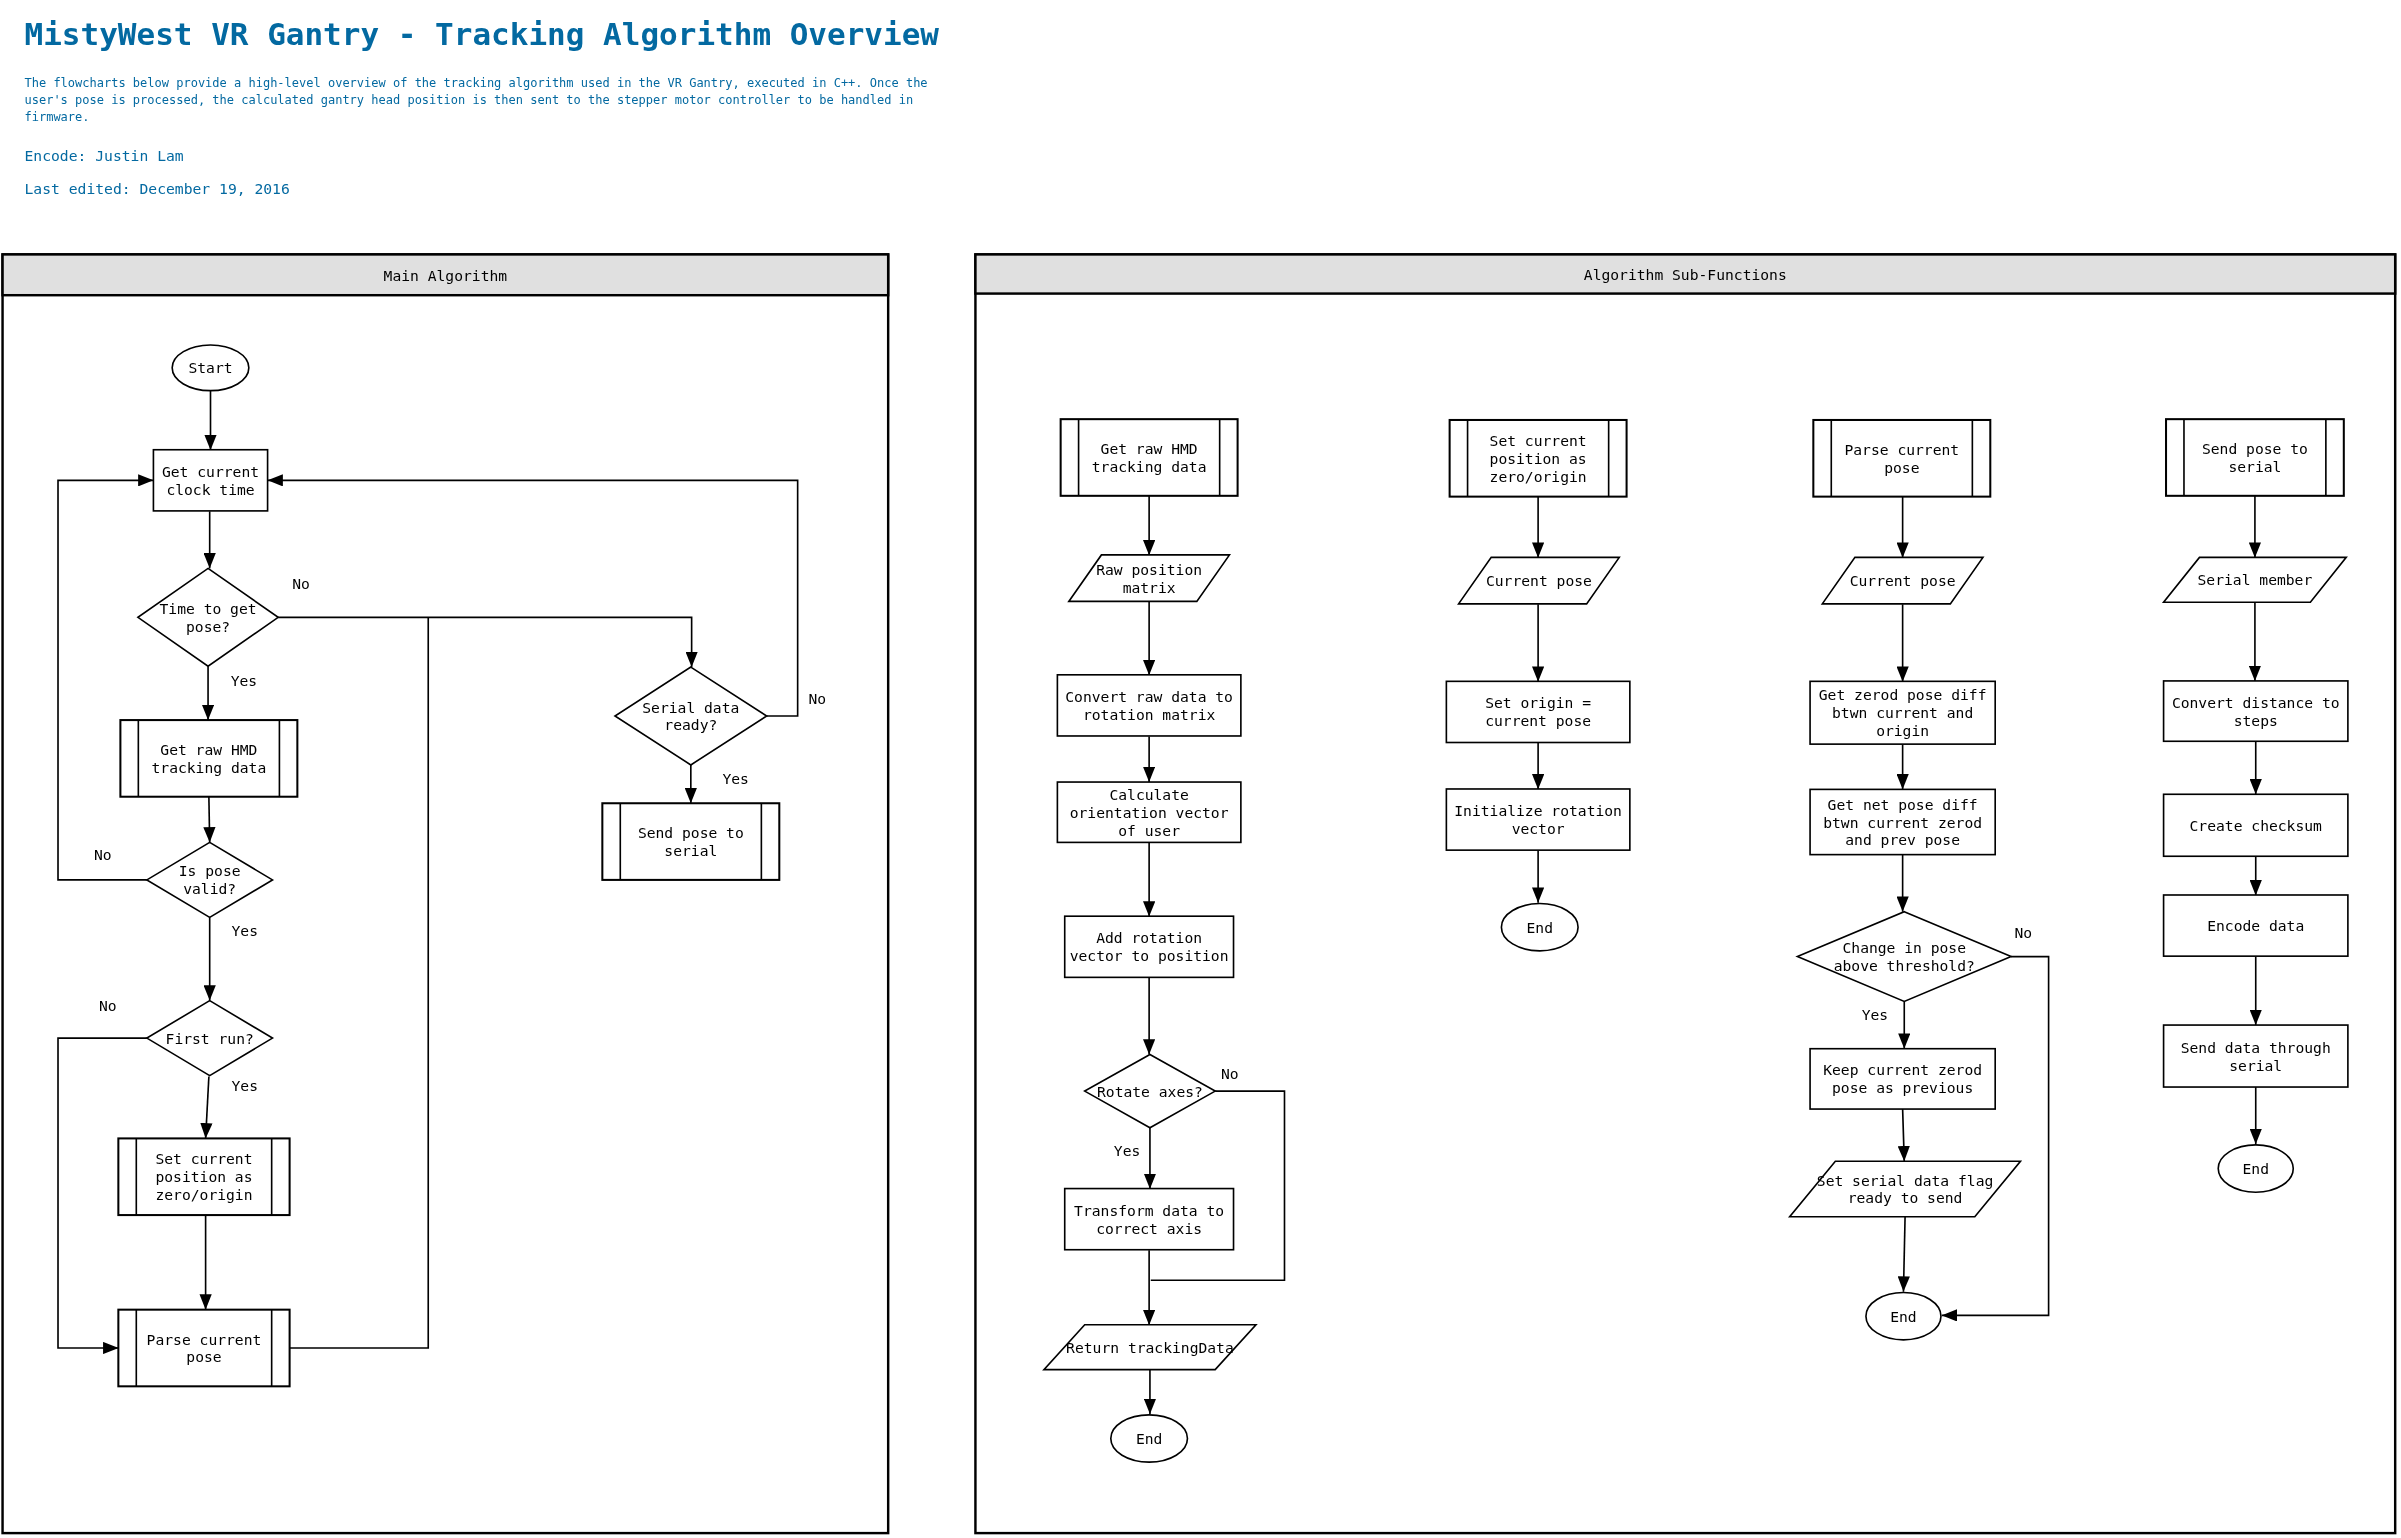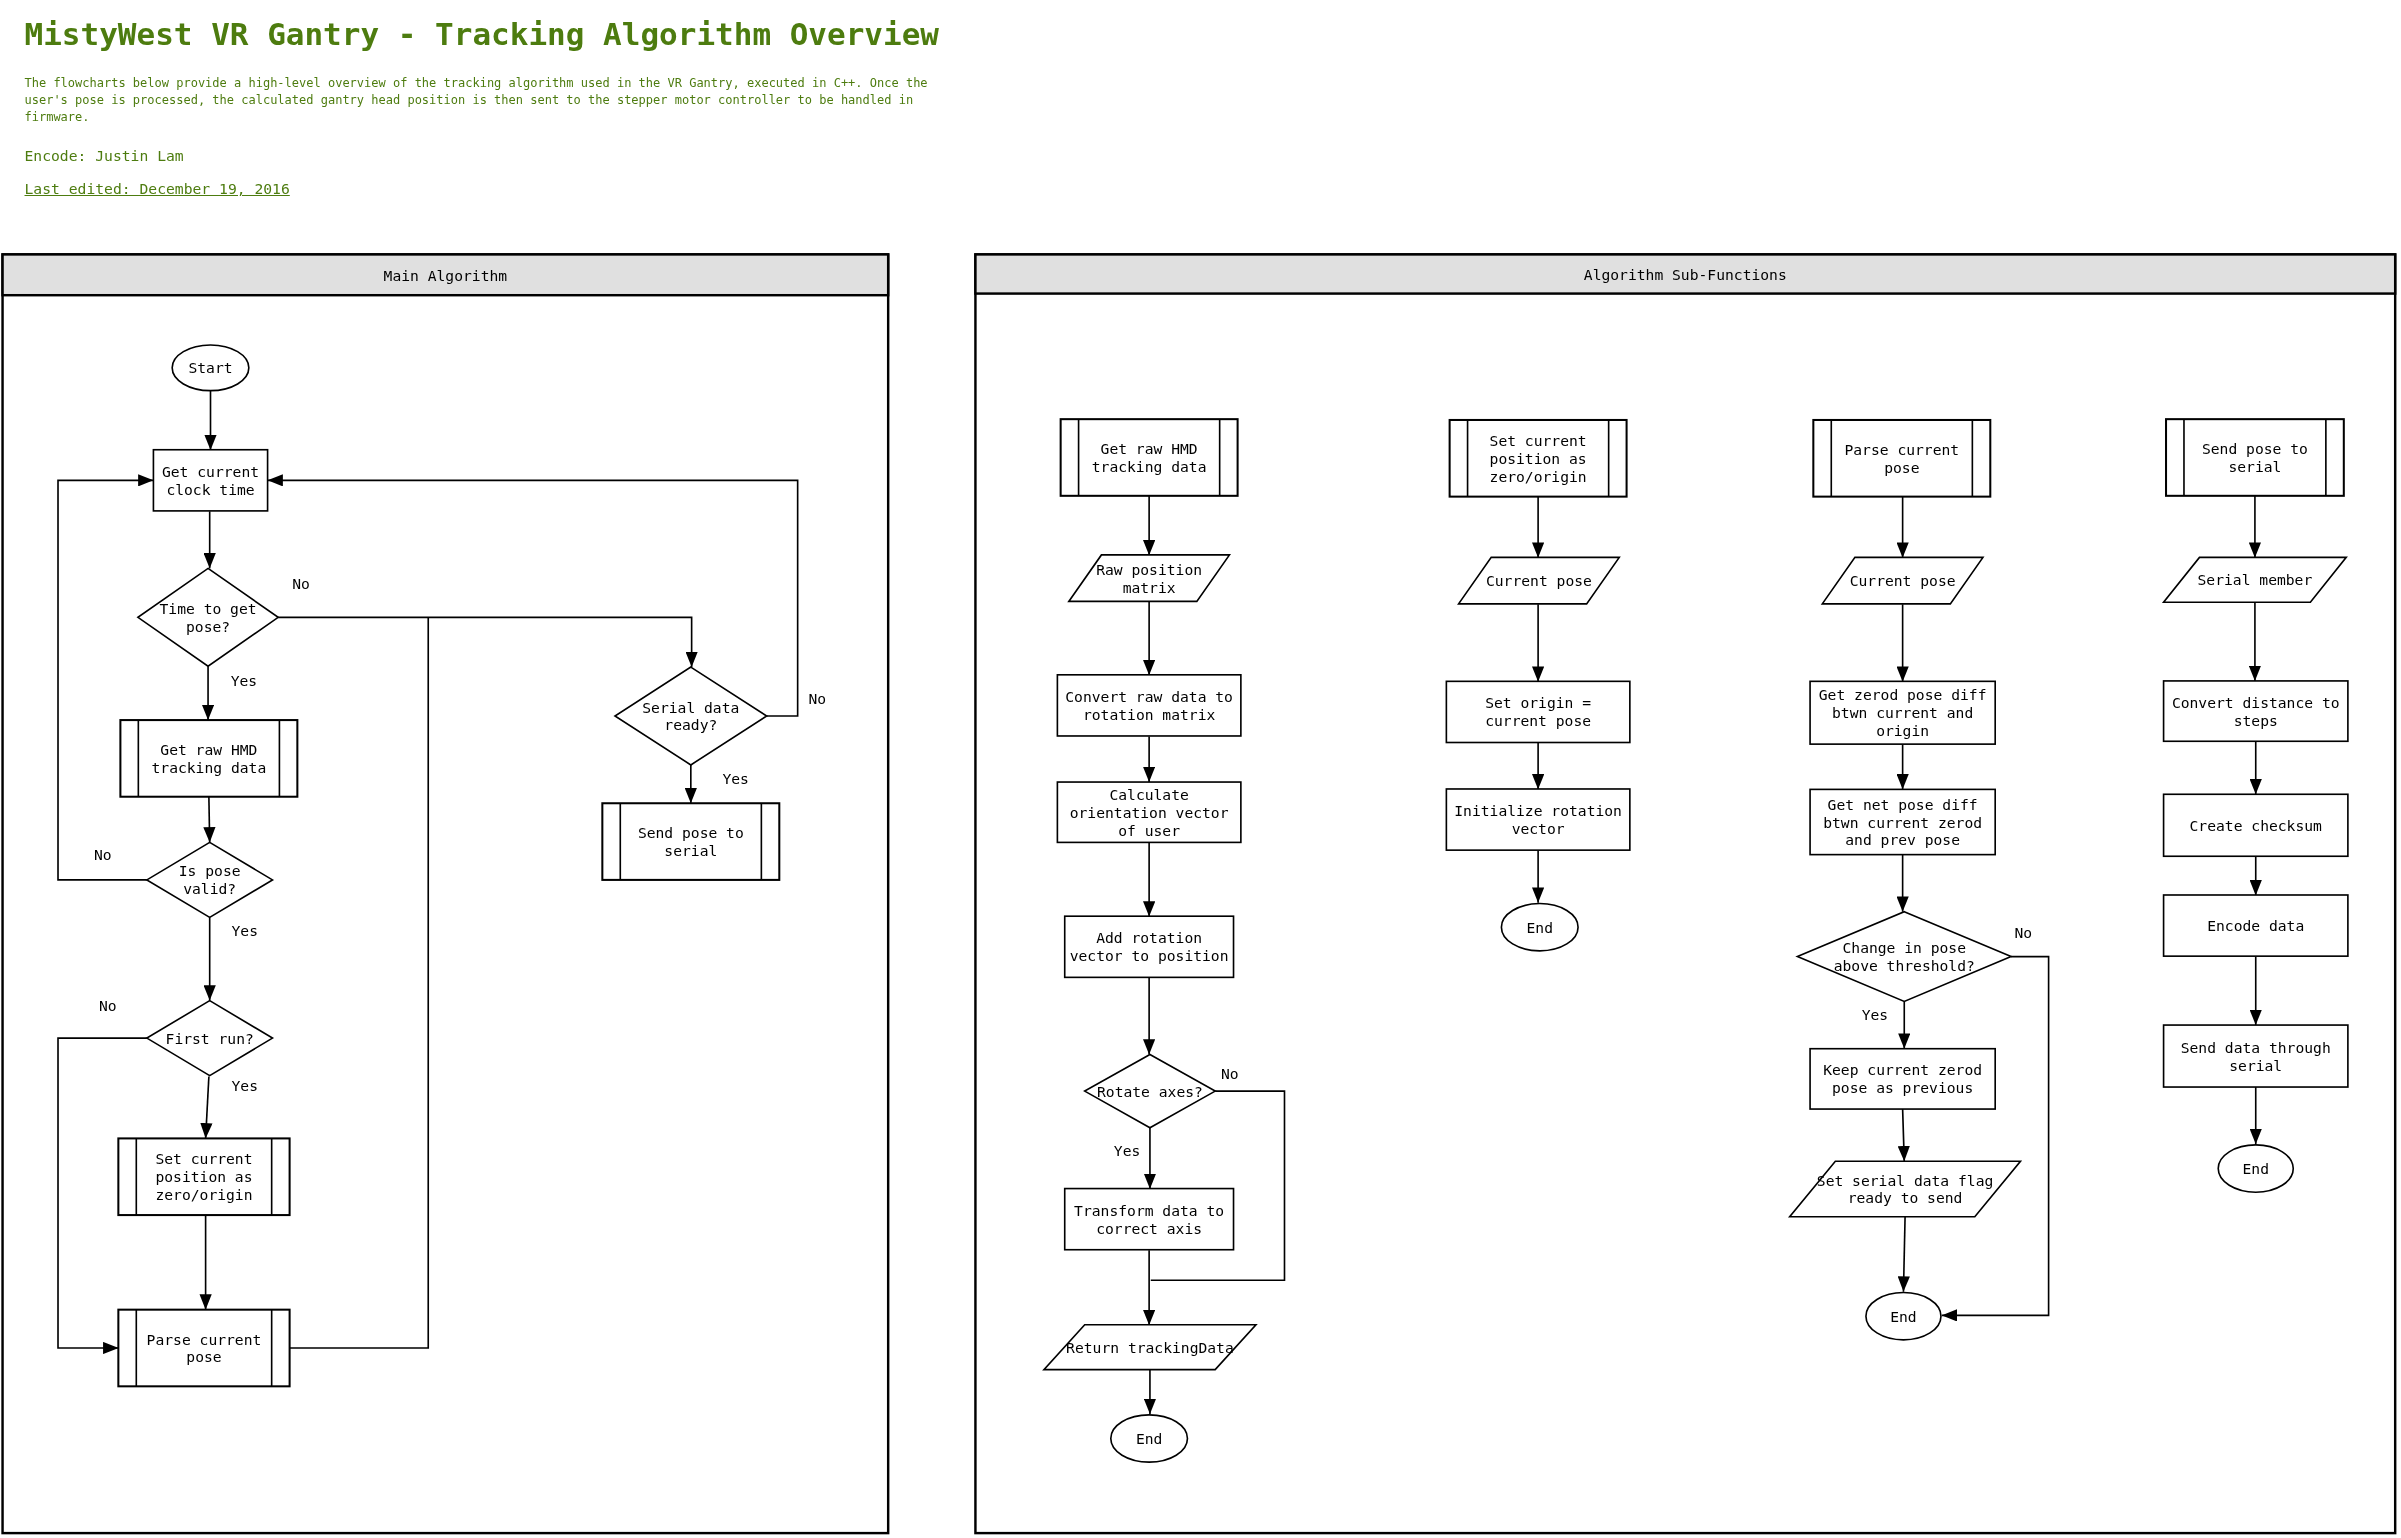--- a/index.html
+++ b/index.html
@@ -1,21 +1,21 @@
 <!DOCTYPE html>
 <html style="font-size:13px"><head>
 <meta charset="utf-8">
 <style>
   html,body{margin:0;padding:0;background:#ffffff;}
   #page{position:relative;width:2401px;height:1538px;background:#ffffff;overflow:hidden;
-        font-family:"DejaVu Sans Mono", monospace;color:#4d7c0f;}
+        font-family:"DejaVu Sans Mono", monospace;color:#0369a1;}
   #doc-title{position:absolute;left:24.5px;top:16.3px;font-size:31px;font-weight:bold;white-space:pre;}
   #doc-desc{position:absolute;left:24.5px;top:75px;font-size:12px;line-height:17px;white-space:pre-line;width:1958px;}
   #doc-author{position:absolute;left:24.5px;top:147px;font-size:14.7px;white-space:pre;}
-  #doc-edited{position:absolute;left:24.5px;top:180px;font-size:14.7px;white-space:pre;text-decoration:underline;}
+  #doc-edited{position:absolute;left:24.5px;top:180px;font-size:14.7px;white-space:pre;}
   svg text{font-family:"DejaVu Sans Mono", monospace;fill:#000;}
 </style>
 </head>
 <body>
 
 <div id="page">
   <div id="doc-title">MistyWest VR Gantry - Tracking Algorithm Overview</div>
   <div id="doc-desc">The flowcharts below provide a high-level overview of the tracking algorithm used in the VR Gantry, executed in C++. Once the
 user's pose is processed, the calculated gantry head position is then sent to the stepper motor controller to be handled in
 firmware.</div>

